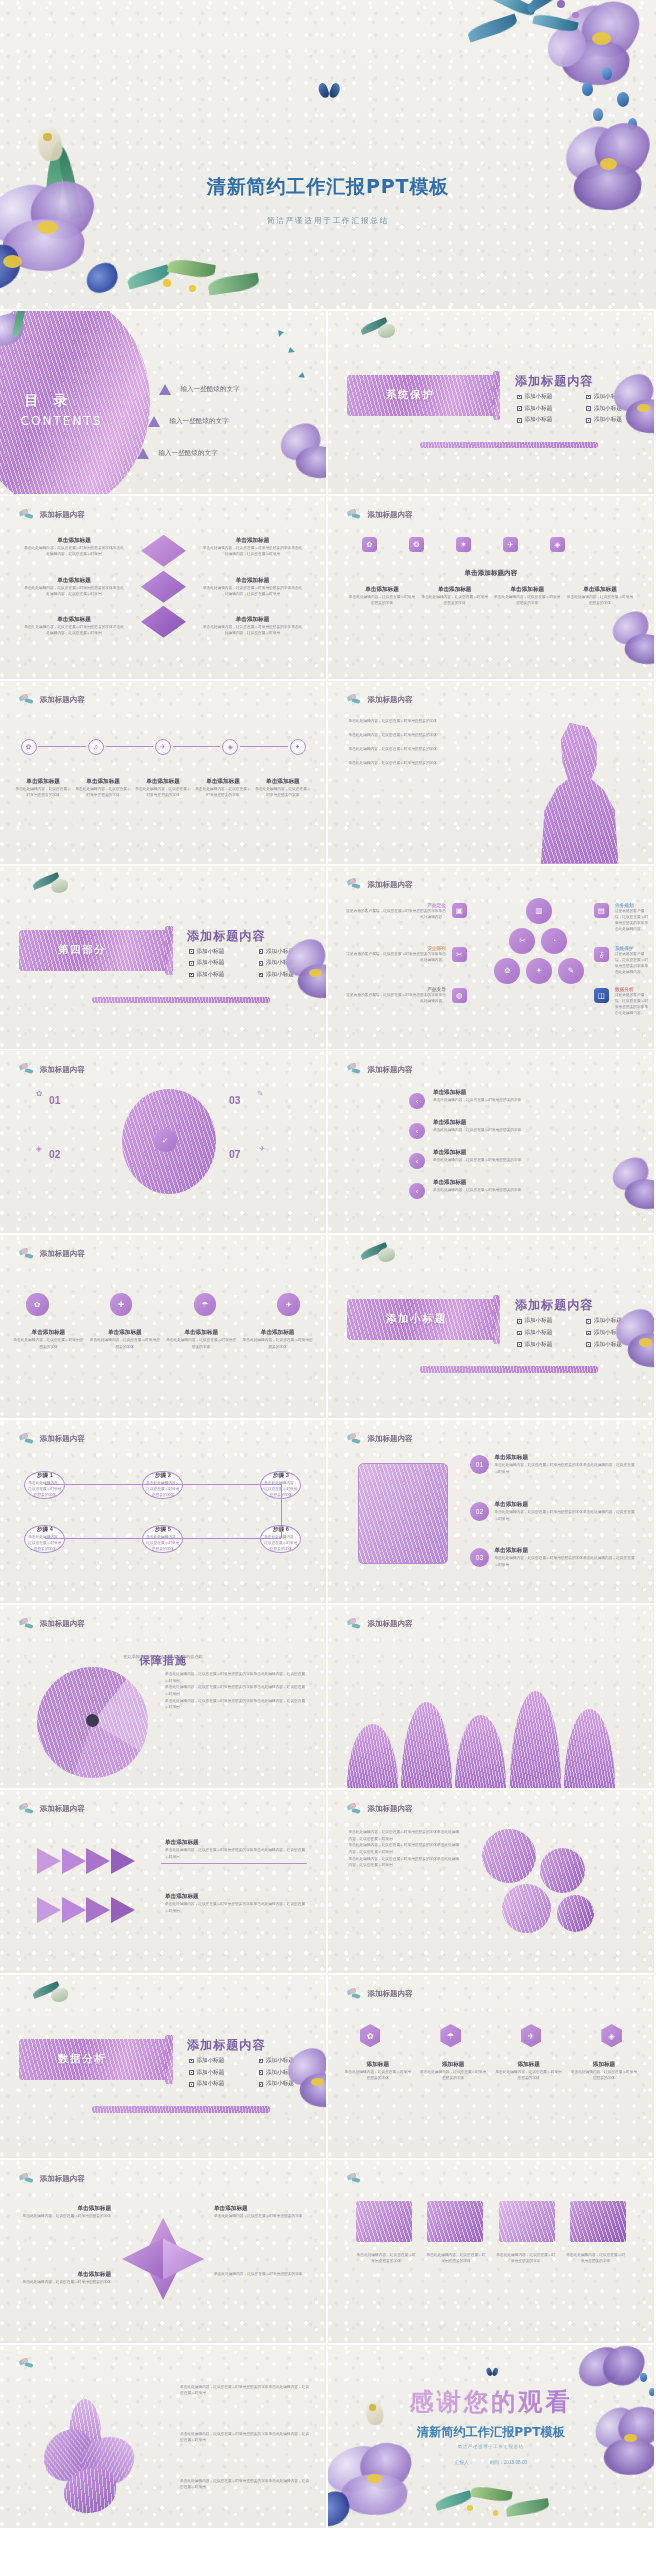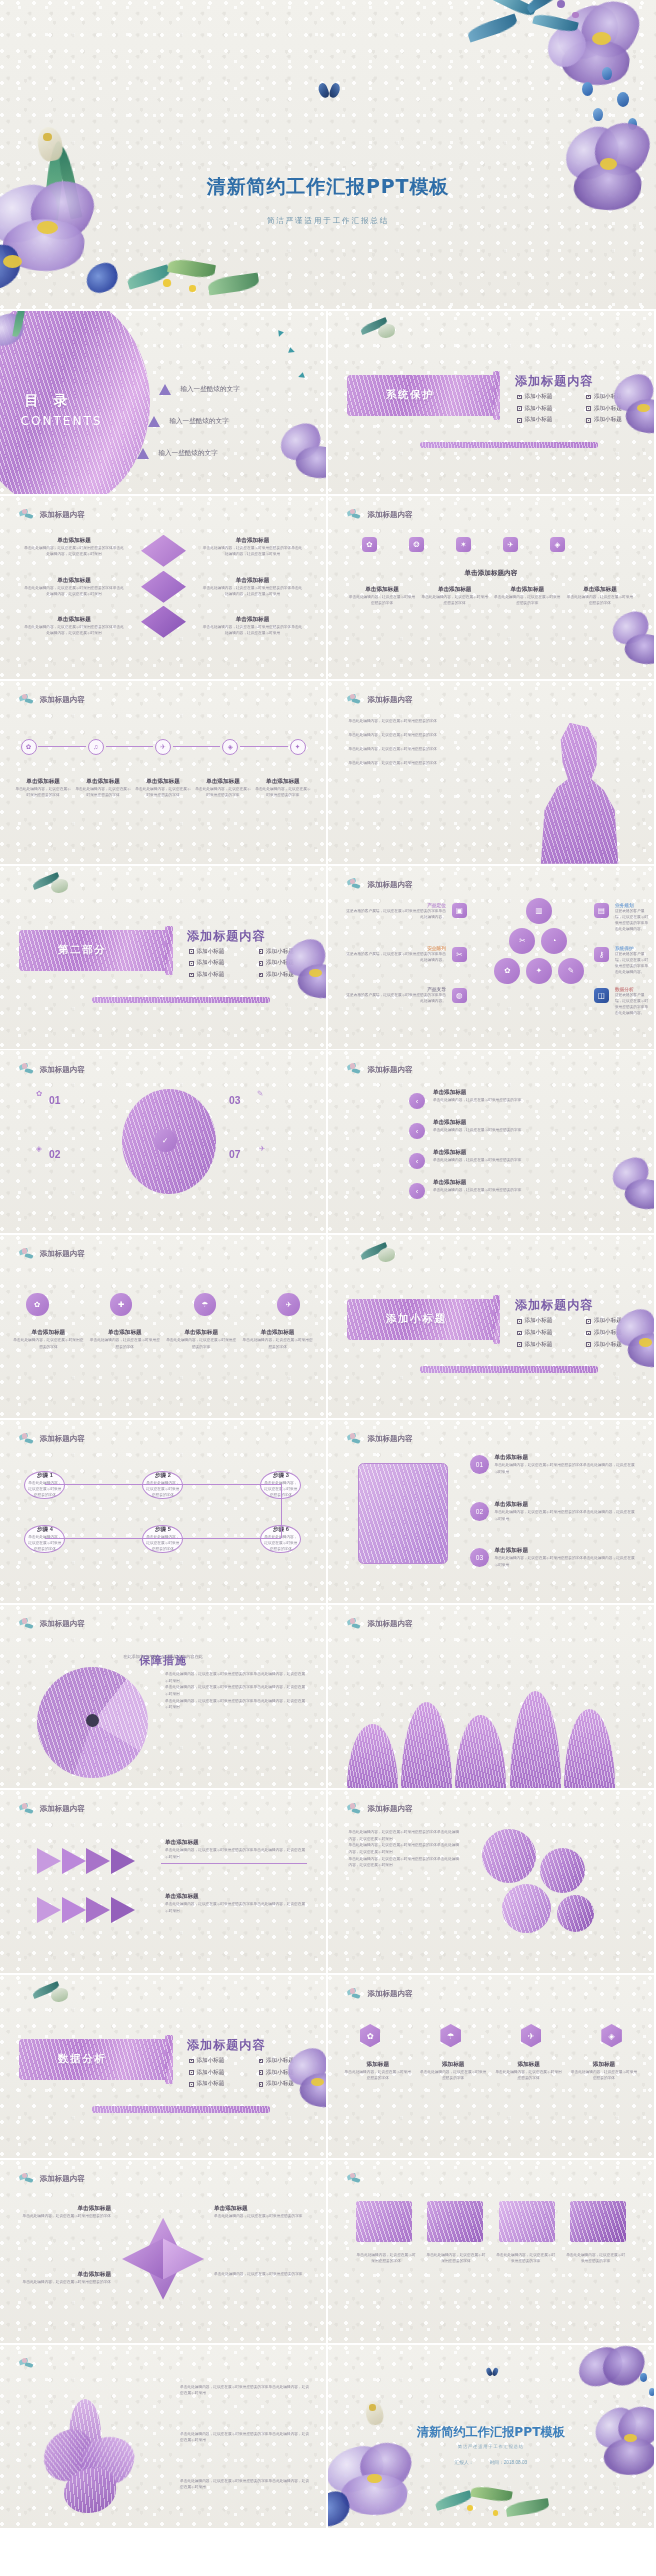--- a/index.html
+++ b/index.html
@@ -468,21 +468,21 @@
                            linear-gradient(160deg,#cf9ee2,#a873c9);
                 clip-path:polygon(42% 0,62% 3%,72% 14%,72% 30%,66% 40%,80% 48%,92% 62%,96% 100%,10% 100%,14% 62%,28% 46%,40% 40%,34% 28%,32% 12%);"></div>
   </div>
 
   <div class="slide paper">
     <div class="iris" style="left:28px;top:5.6px;width:56px;height:47px;">
       <div class="leafblade" style="left:3.7px;top:5.6px;width:28px;height:8.4px;background:linear-gradient(90deg,#6fa8a0,#2e6f6a);transform:rotate(-22deg);"></div>
       <div class="petal" style="left:22.5px;top:7.5px;width:17px;height:14px;background:linear-gradient(160deg,#e6eadf,#9db894);"></div>
     </div>
     <div class="brush" style="left:19px;top:64px;width:150px;height:41px;border-radius:3.7px;"></div>
-    <div class="brush-label" style="left:58px;top:77px;">第二部分</div>
+    <div class="brush-label" style="left:58px;top:77px;">第四部分</div>
     <div class="brush" style="left:165px;top:60px;width:7.5px;height:49px;border-radius:1.9px;"></div>
     <div class="bigtitle" style="left:187px;top:62px;">添加标题内容</div>
     <div class="sub-list" style="left:189px;top:82px;width:126px;">
       <div class="sub-item">
           <span class="sub-box"></span>
           <span>添加小标题</span>
         </div>
       <div class="sub-item">
           <span class="sub-box"></span>
           <span>添加小标题</span>
@@ -1047,20 +1047,21 @@
       <div class="body-txt-l">单击此处编辑内容，建议您在展示时采用您想要的字体单击此处编辑内容，建议您在展示时采用</div>
     </div>
     <div style="position:absolute;left:180px;top:133px;width:131px;">
       <div class="sec-title" style="text-align:left;"></div>
       <div class="body-txt-l">单击此处编辑内容，建议您在展示时采用您想要的字体单击此处编辑内容，建议您在展示时采用</div>
     </div>
   </div>
 
   <div class="slide paper">
     <div class="butterfly" style="left:154px;top:17px;transform:scale(.55);"></div>
+    <h2 class="thanks-title">感谢您的观看</h2>
     <div class="thanks-sub">清新简约工作汇报PPT模板</div>
     <div class="thanks-desc">简洁严谨适用于工作汇报总结</div>
     <div class="thanks-meta">
       <span>汇报人：</span>
       <span>时间：2018.08.03</span>
     </div>
 
     <div class="iris" style="left:231px;top:-3.7px;width:103px;height:103px;">
       <div class="petal" style="left:19px;top:7.5px;width:45px;height:36px;background:radial-gradient(circle at 40% 38%,#d2c4ee,#8e6fbe 62%,#5c4191);transform:rotate(-18deg);"></div>
       <div class="petal" style="left:45px;top:3.7px;width:39px;height:41px;background:radial-gradient(circle at 45% 40%,#c6b4e9,#7e5fb2 68%);transform:rotate(20deg);"></div>

